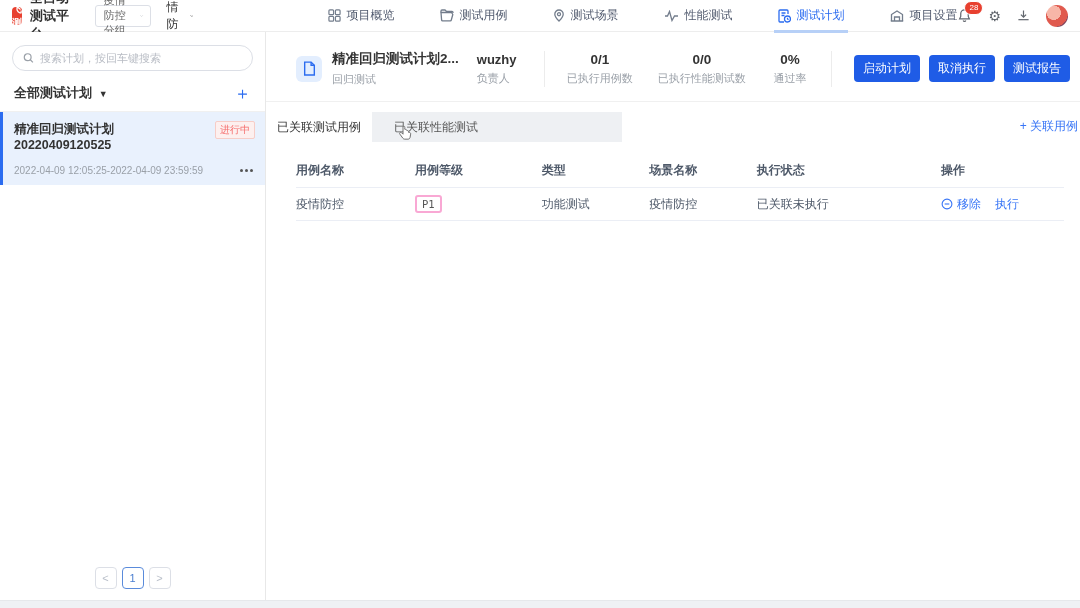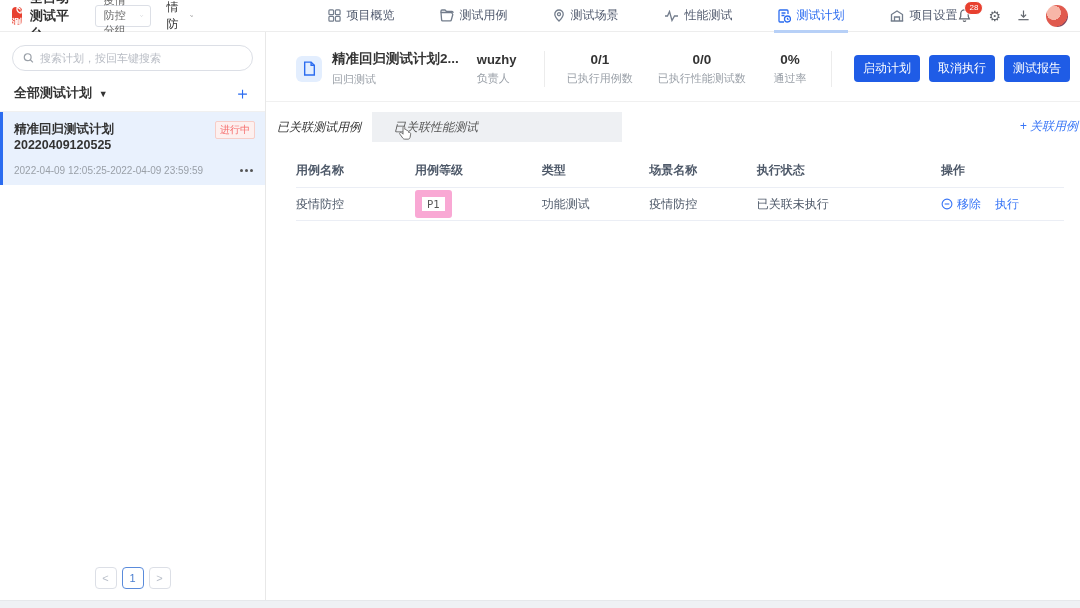--- a/index.html
+++ b/index.html
@@ -74,36 +74,36 @@
   .owner-label { font-size:11px; color:#9aa0a8; margin-top:4px; }
   .vdiv { width:1px; height:36px; background:#ececec; margin:0 10px; flex:none; }
   .stat { text-align:center; }
   .stat-value { font-size:13.5px; font-weight:bold; color:#333; }
   .stat-label { font-size:11px; color:#9aa0a8; margin-top:4px; white-space:nowrap; }
   .stat1 { width:110px; } .stat2 { width:140px; } .stat3 { width:76px; }
   .actions { display:flex; gap:9px; margin-left:12px; }
   .btn { background:#1f5ce6; color:#fff; font-size:12px; border:none; border-radius:4px;
     padding:5px 9px; cursor:pointer; white-space:nowrap; }
 
-  .tab-area { margin-top:10px; height:30px; position:relative; display:flex;font-style:italic; }
+  .tab-area { margin-top:10px; height:30px; position:relative; display:flex; }
   .tabstrip { display:flex; width:356px; background:#eef0f3; height:30px; }
   .tab { font-size:12px; display:flex; align-items:center; justify-content:center; cursor:pointer; color:#555; }
   .tab.active { background:#fff; color:#333; width:106px; }
   .tab.inactive { width:128px; }
   .assoc-link { position:absolute; right:2px; top:6px; font-size:12px; color:#3875f6; cursor:pointer; white-space:nowrap; }
   .hand-cursor { position:absolute; left:131px; top:13px; pointer-events:none; }
 
   .tbl { padding:0 16px 0 30px; }
   .tbl-head, .tbl-row { display:flex; align-items:center; }
   .tbl-head { height:35px; margin-top:11px; border-bottom:1px solid #ebeef5; }
   .tbl-head > div { font-size:12px; color:#4e5969; font-weight:bold; }
   .tbl-row { height:33px; border-bottom:1px solid #ebeef5; }
   .tbl-row > div { font-size:12px; color:#4e5969; }
   .c1{width:15.5%;} .c2{width:16.5%;} .c3{width:14%;} .c4{width:14%;} .c5{width:24%;} .c6{width:16%;}
-  .level-tag { display:inline-block; border:7px solid #f9a8d4; border-radius:3px; padding:1px 5px;
+  .level-tag { display:inline-block; border:2px solid #f9a8d4; border-radius:3px; padding:1px 5px;
     font-size:10.5px; color:#555; font-family:"DejaVu Sans Mono","Liberation Mono",monospace; }
   .row-actions { display:flex; align-items:center; gap:14px; color:#3875f6; }
   .row-action { display:flex; align-items:center; gap:4px; cursor:pointer; color:#3875f6; font-size:12px; }
 </style>
 </head>
 <body>
 
 <div class="topbar">
   <div class="logo">飞测</div>
   <div class="app-title">全自动测试平台</div>

